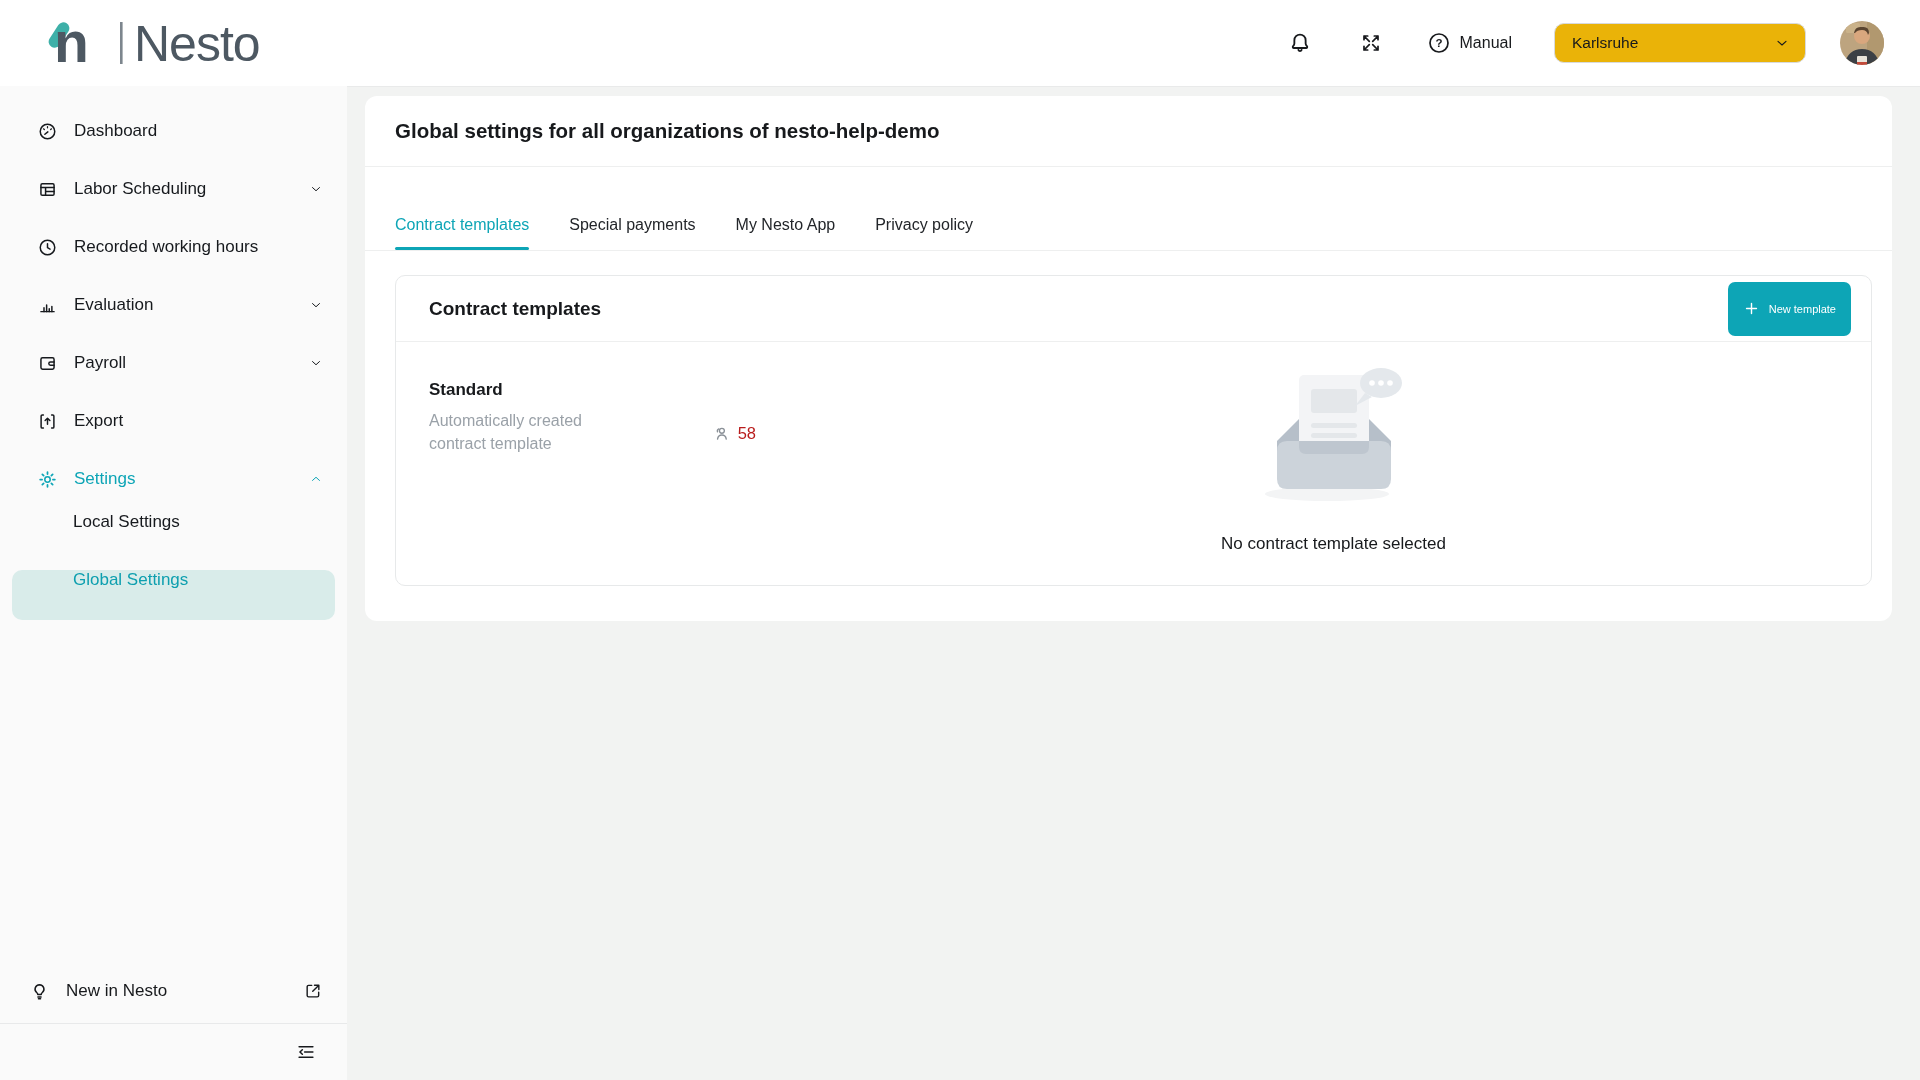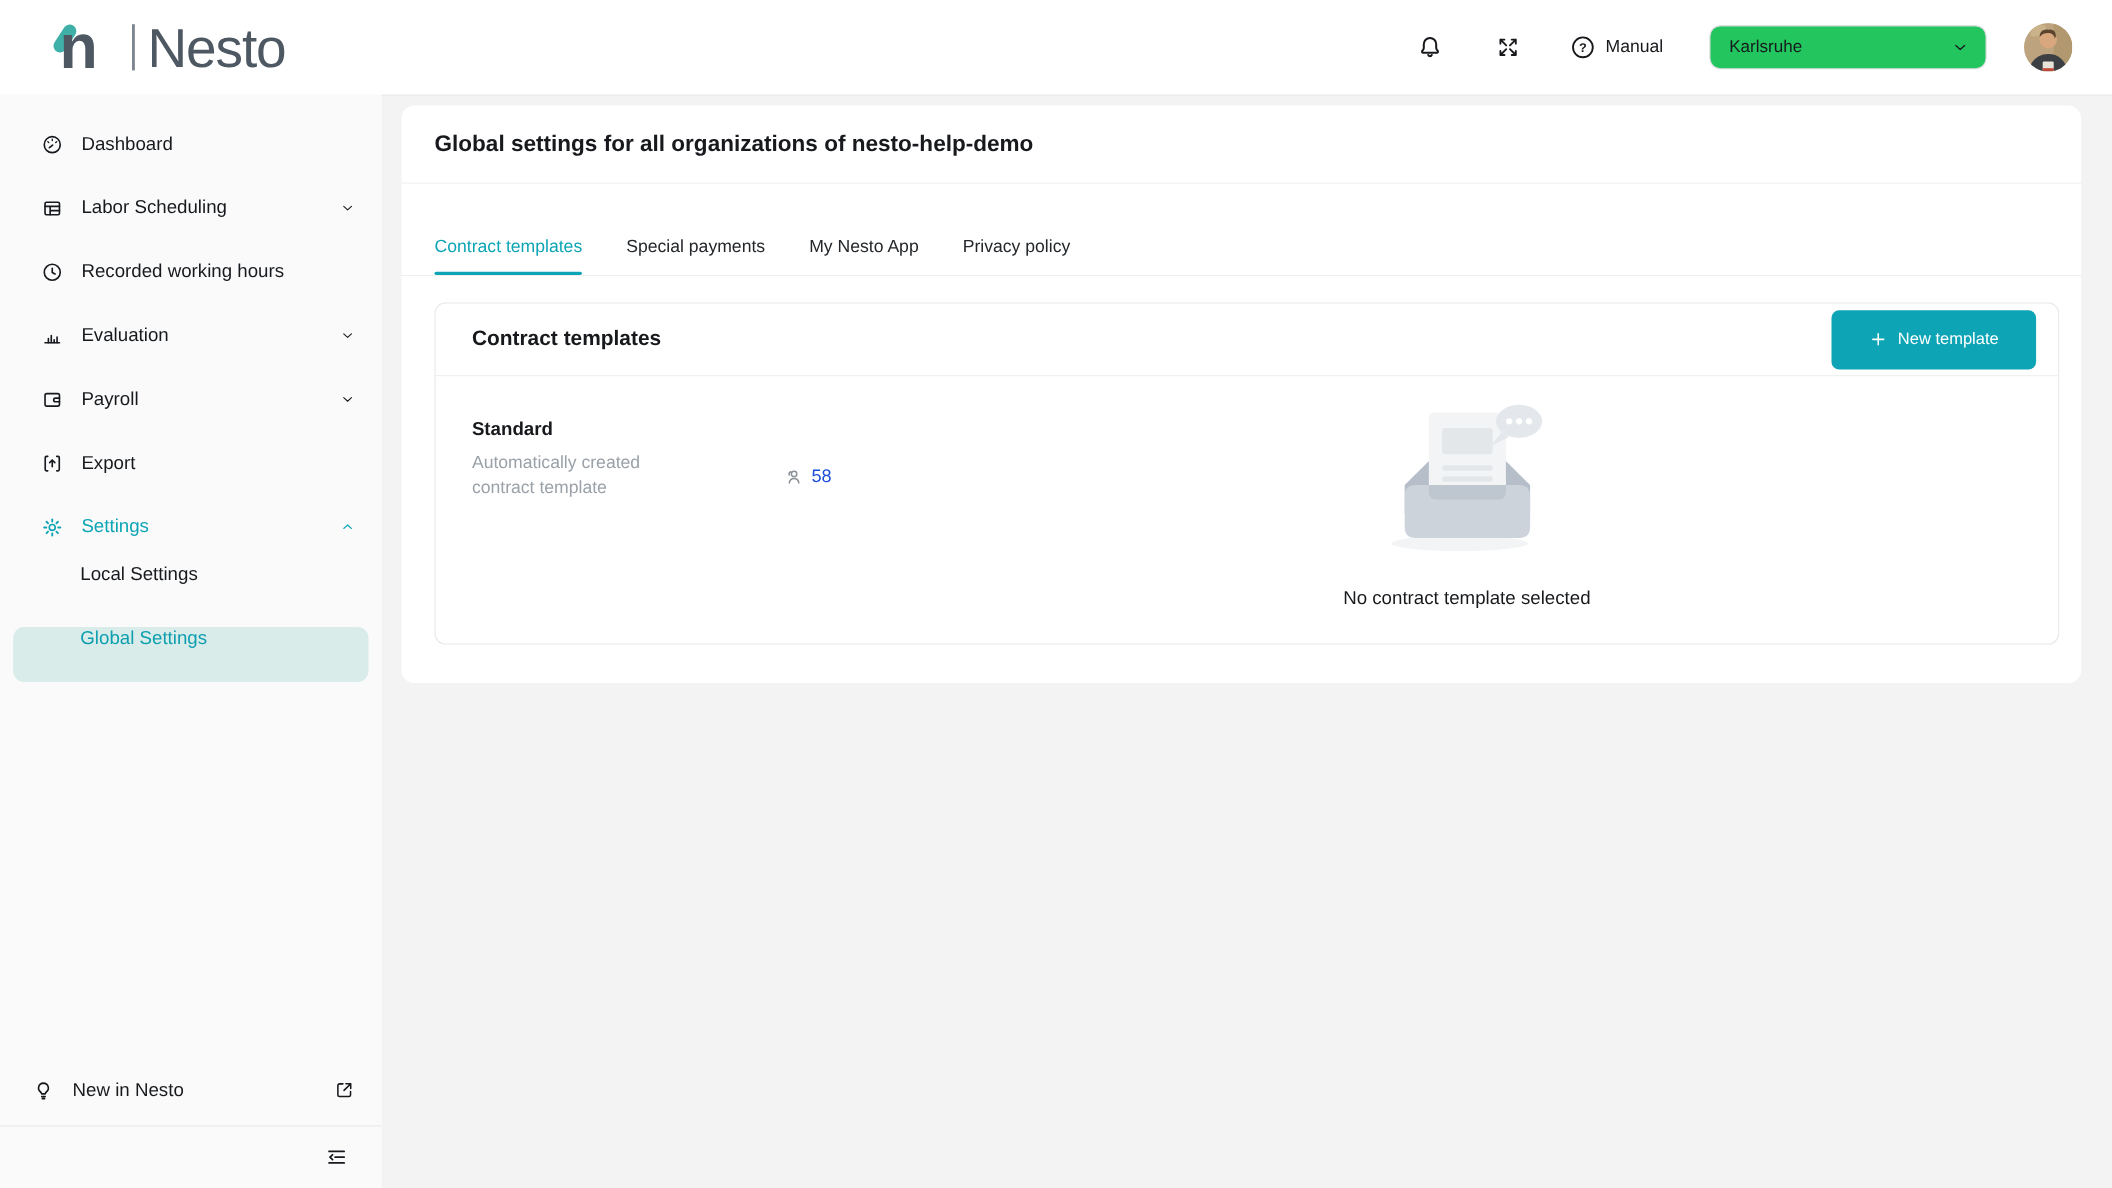--- a/index.html
+++ b/index.html
@@ -6,21 +6,21 @@
   html, body { width: 1920px; height: 1080px; overflow: hidden; }
   body { font-family: "Liberation Sans", "DejaVu Sans", sans-serif; background: #ffffff; color: #17191c; }
 
   
   .topbar { height: 86px; display: flex; align-items: center; padding: 0 36px 0 48px; background: #fff; }
   .logo { display: flex; align-items: center; cursor: pointer; }
   .topbar-right { margin-left: auto; display: flex; align-items: center; }
   .icon-btn { display: flex; align-items: center; justify-content: center; color: #17191c; cursor: pointer; background: none; border: none; }
   .ml46 { margin-left: 46px; }
   .manual { display: flex; align-items: center; gap: 9px; font-size: 16px; color: #17191c; margin-left: 44px; cursor: pointer; background: none; border: none; font-family: inherit; }
-  .loc-select { display: flex; align-items: center; justify-content: space-between; width: 252px; height: 40px; border: 1px solid #d8dadc; border-radius: 10px; padding: 0 15px 0 17px; font-size: 15.5px; color: #17191c; background: #22c55e; margin-left: 42px; cursor: pointer; }
+  .loc-select { display: flex; align-items: center; justify-content: space-between; width: 252px; height: 40px; border: 1px solid #d8dadc; border-radius: 10px; padding: 0 15px 0 17px; font-size: 15.5px; color: #17191c; background: #eab308; margin-left: 42px; cursor: pointer; }
   .avatar { width: 44px; height: 44px; border-radius: 50%; overflow: hidden; margin-left: 34px; cursor: pointer; flex: 0 0 auto; }
 
   
   .app { display: flex; height: 994px; }
 
   
   .sidebar { width: 347px; background: #fafafa; display: flex; flex-direction: column; padding-top: 20px; flex: 0 0 auto; }
   .nav-item { height: 50px; margin: 0 8px 8px; display: flex; align-items: center; padding: 0 16px 0 28px; font-size: 17px; color: #16191d; border-radius: 10px; cursor: pointer; }
   .nav-item .nav-ic { width: 22px; display: flex; justify-content: center; flex: 0 0 auto; }
   .nav-item .lbl { margin-left: 16px; }
@@ -42,27 +42,27 @@
   .panel-header { height: 71px; display: flex; align-items: center; padding: 0 30px; border-bottom: 1px solid #eeefef; }
   .page-title { font-size: 20.5px; font-weight: 700; color: #17191c; }
   .tabs { display: flex; gap: 40px; padding: 0 30px; border-bottom: 1px solid #eeefef; }
   .tab { position: relative; padding: 49px 0 16px; font-size: 16px; color: #23262a; cursor: pointer; background: none; border: none; font-family: inherit; }
   .tab.active { color: #0DA5B6; }
   .tab.active::after { content: ""; position: absolute; left: 0; right: 0; bottom: 0; height: 3px; background: #0DA5B6; border-radius: 2px; }
 
   .inner-card { margin: 24px 20px 0 30px; border: 1px solid #e7e9ea; border-radius: 10px; height: 311px; display: flex; flex-direction: column; background: #fff; }
   .card-head { height: 66px; display: flex; align-items: center; justify-content: space-between; padding: 0 20px 0 33px; border-bottom: 1px solid #eeefef; flex: 0 0 auto; }
   .card-title { font-size: 19px; font-weight: 700; color: #17191c; }
-  .btn-new { height: 54px; background: #0DA5B6; color: #fff; border: none; border-radius: 7px; display: flex; align-items: center; gap: 9px; padding: 0 34px; font-size: 15px; font-family: inherit; cursor: pointer; }
+  .btn-new { height: 54px; background: #0DA5B6; color: #fff; border: none; border-radius: 7px; display: flex; align-items: center; gap: 9px; padding: 0 15px; font-size: 11px; font-family: inherit; cursor: pointer; }
   .card-body { flex: 1; display: flex; min-height: 0; }
   .list-col { width: 400px; padding: 38px 40px 0 33px; flex: 0 0 auto; }
   .tpl-row { display: flex; justify-content: space-between; cursor: pointer; }
   .tpl-name { font-size: 17px; font-weight: 600; color: #17191c; margin-bottom: 9px; }
   .tpl-desc { font-size: 16px; color: #9aa1a8; width: 175px; line-height: 1.45; }
-  .tpl-count { display: flex; align-items: center; gap: 7px; color: #1d4ed8; font-size: 16.5px; margin-top: 31px; }
+  .tpl-count { display: flex; align-items: center; gap: 7px; color: #b91c1c; font-size: 16.5px; margin-top: 31px; }
   .detail-col { flex: 1; display: flex; flex-direction: column; align-items: center; justify-content: center; padding-bottom: 6px; }
   .empty-text { font-size: 17px; color: #17191c; margin-top: 32px; }
 
   svg.str { fill: none; stroke: currentColor; stroke-width: 1.7; stroke-linecap: round; stroke-linejoin: round; }
 </style>
 </head>
 <body>
 
 <div class="topbar">
   <div class="logo">

